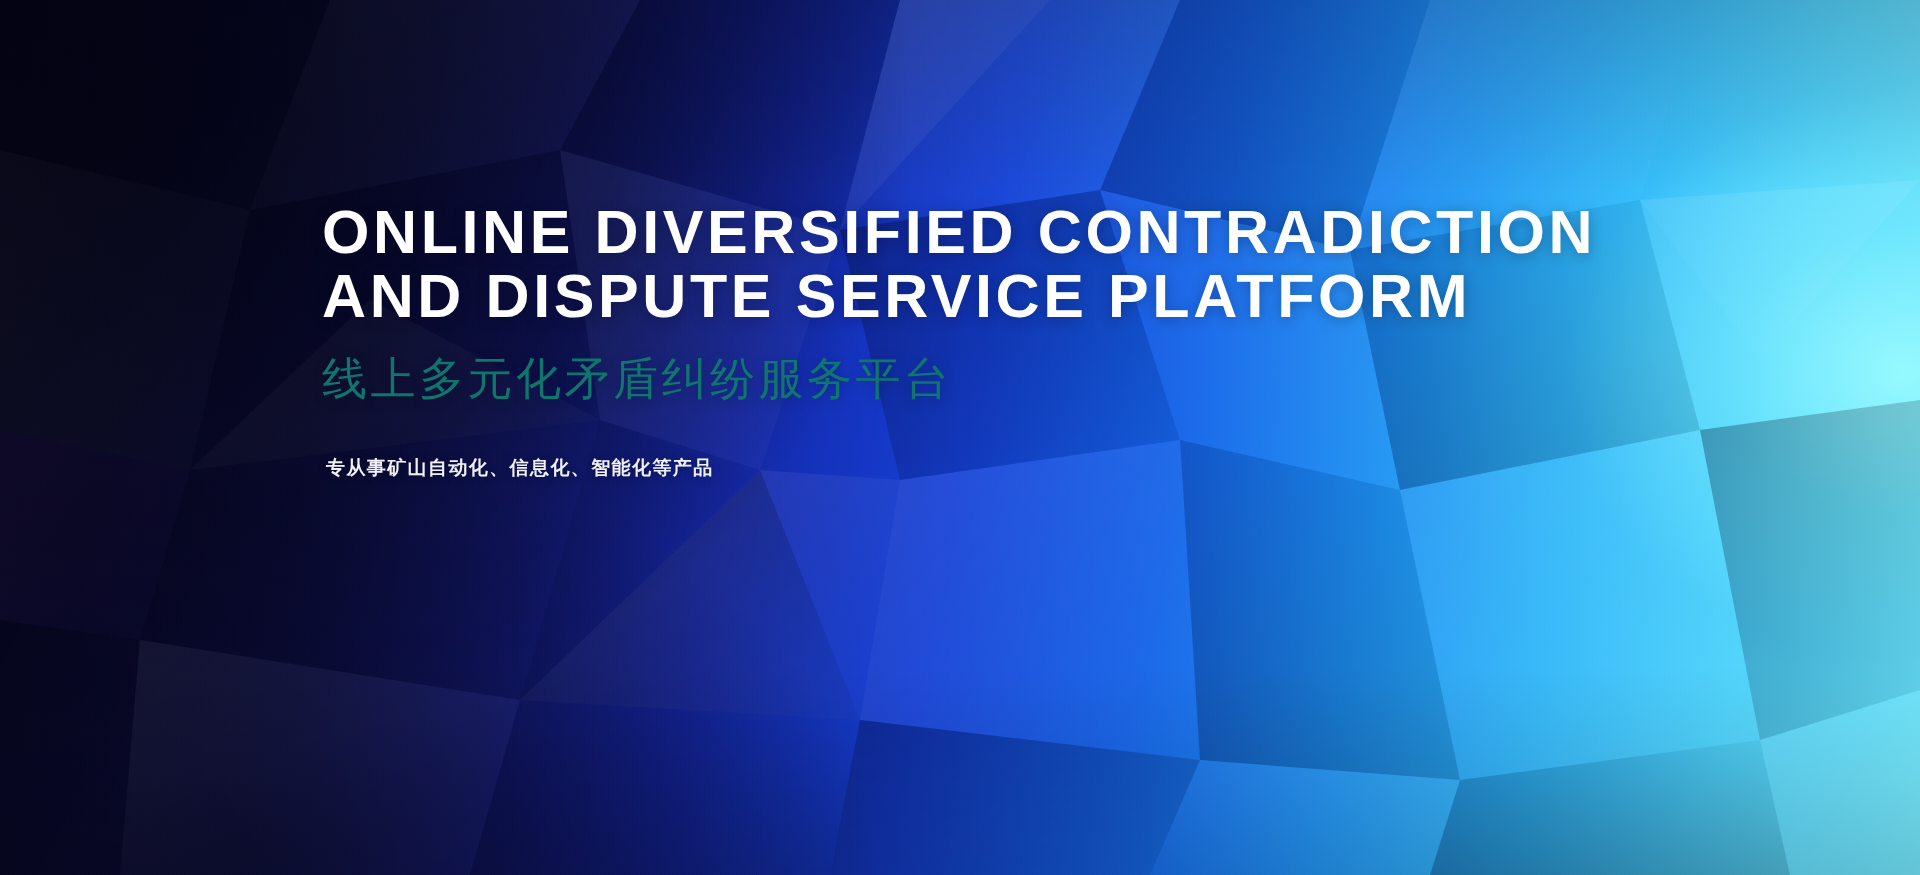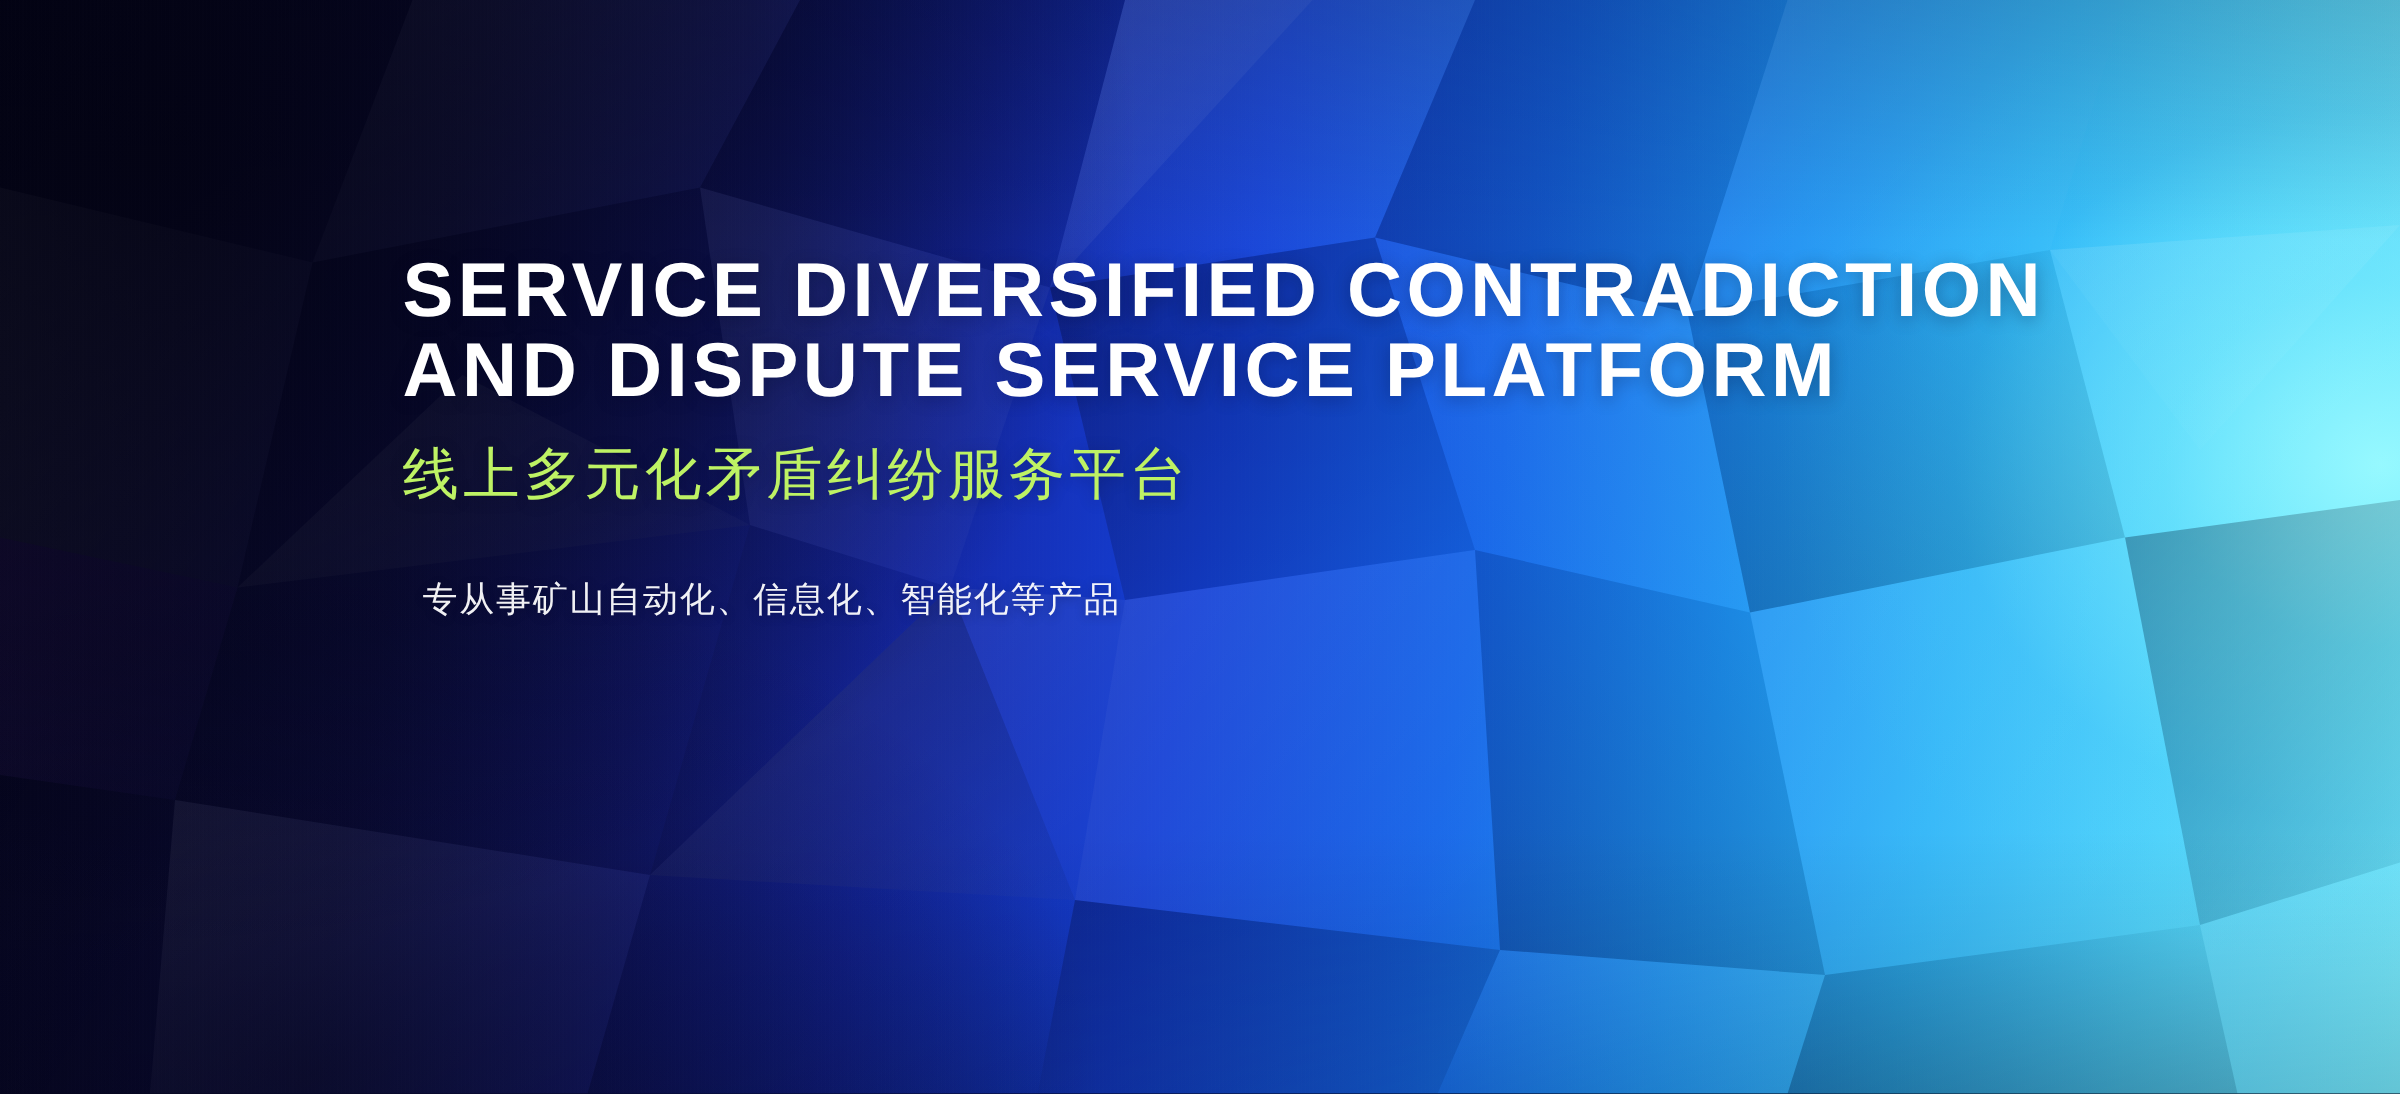--- a/index.html
+++ b/index.html
@@ -89,38 +89,38 @@
     font-weight: bold;
     line-height: 64px;
     letter-spacing: 3.6px;
     white-space: nowrap;
     text-shadow: 0 2px 14px rgba(0,10,40,0.30);
   }
 
   .title-cn {
     margin: 0;
     padding-top: 22px;
-    color: #bef264;
+    color: #0f766e;
     font-size: 45px;
     font-weight: 400;
     line-height: 58px;
     letter-spacing: 3.5px;
     white-space: nowrap;
     text-shadow: 0 2px 12px rgba(0,10,40,0.30);
   }
 
   .subtitle-block {
     padding-top: 36px;
   }
 
   .subtitle-line {
-    margin: 16px;
+    margin: 4px;
     color: rgba(255,255,255,0.94);
-    font-size: 28px;
-    font-weight: 400;
+    font-size: 19px;
+    font-weight: 700;
     line-height: 40px;
     letter-spacing: 1.4px;
     white-space: nowrap;
     text-shadow: 0 1px 8px rgba(0,10,40,0.35);
   }
 </style>
 </head>
 <body>
 
 <div id="banner">
@@ -188,21 +188,21 @@
     <polygon points="1640,200 1920,180 1760,360" fill="url(#lite2)"></polygon>
     <polygon points="520,700 760,470 860,720" fill="url(#dark)"></polygon>
     <polygon points="190,470 370,300 600,420" fill="url(#lite)"></polygon>
   </svg>
 
   <div id="bg-vignette"></div>
   <div id="bg-noise"></div>
 
   <div id="content">
 
-    <h1 class="title-en">SERVICE DIVERSIFIED CONTRADICTION</h1>
+    <h1 class="title-en">ONLINE DIVERSIFIED CONTRADICTION</h1>
 
     <h1 class="title-en">AND DISPUTE SERVICE PLATFORM</h1>
 
     <h2 class="title-cn">线上多元化矛盾纠纷服务平台</h2>
 
     <div class="subtitle-block">
       <p class="subtitle-line">专从事矿山自动化、信息化、智能化等产品</p>
     </div>
 
   </div>

